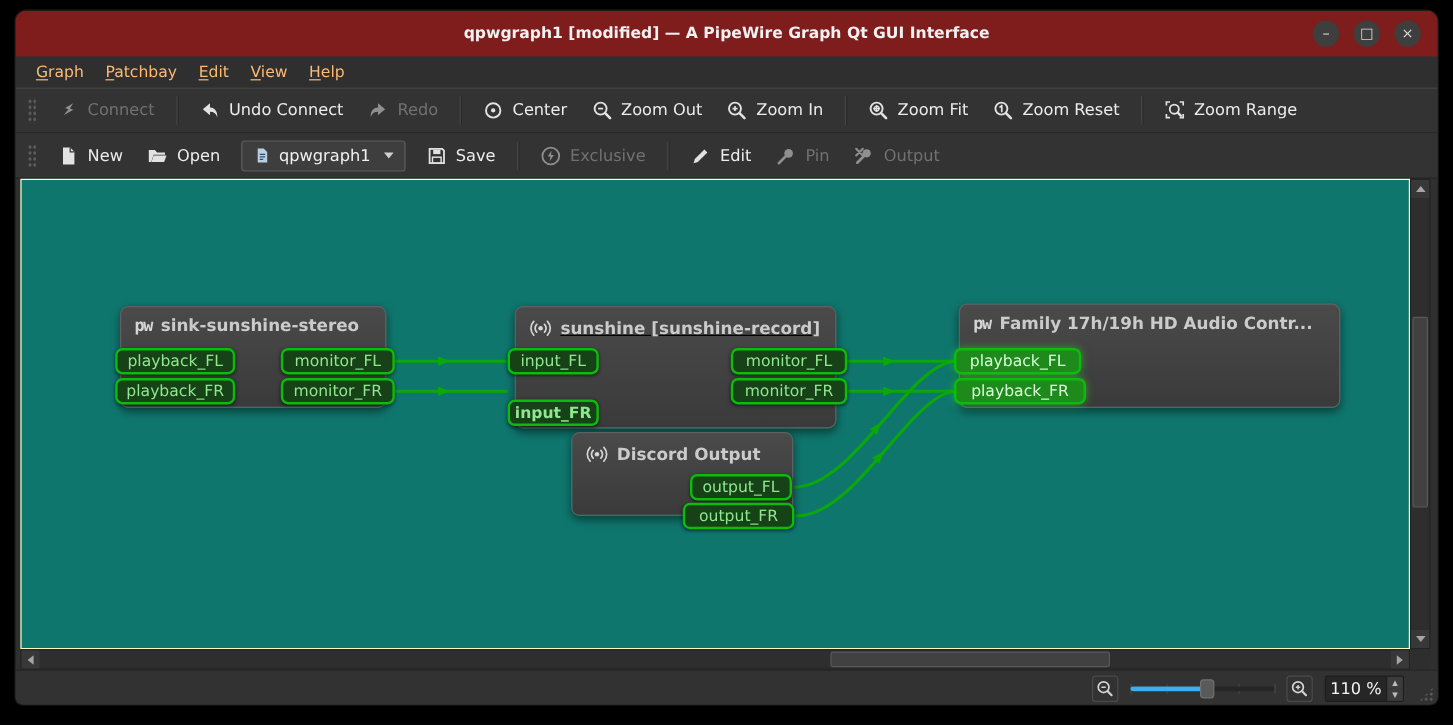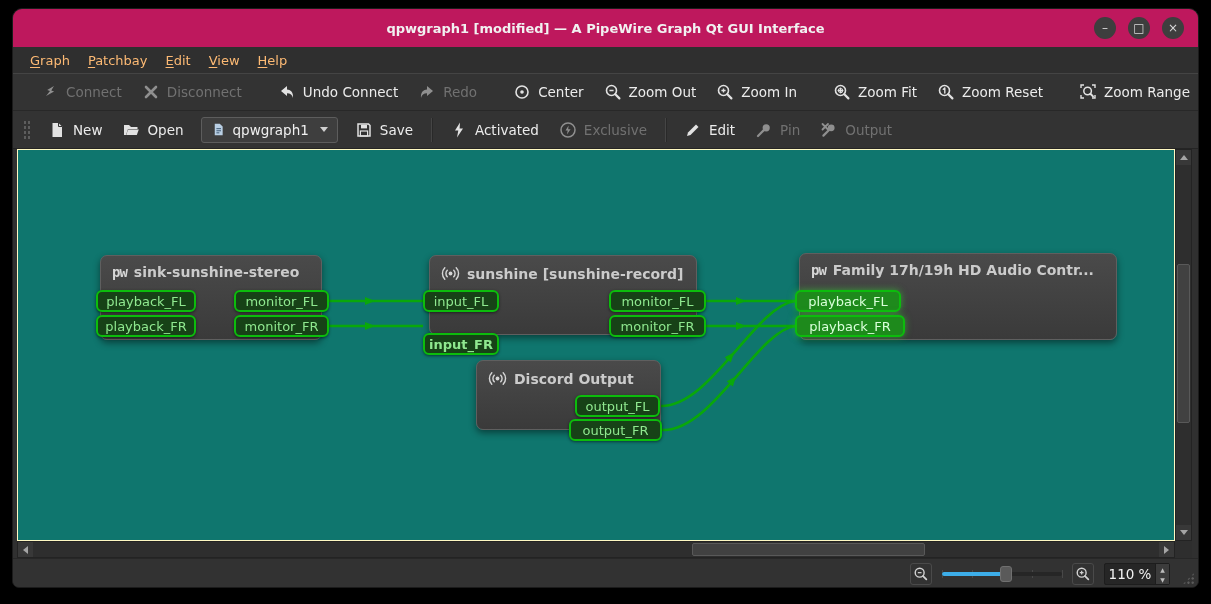--- a/index.html
+++ b/index.html
@@ -4,21 +4,21 @@
 <style>
   * { margin:0; padding:0; box-sizing:border-box; }
   html,body { width:1211px; height:604px; background:#000; overflow:hidden;
               font-family:"DejaVu Sans", sans-serif; }
 
   .window { position:absolute; left:12px; top:8px; width:1187px; height:580px;
             background:#303030; border-radius:10px 10px 7px 7px; overflow:hidden;
             border:1px solid #1b1b1b; }
 
   
-  .titlebar { position:relative; height:38px; background:#be185d;
+  .titlebar { position:relative; height:38px; background:#7f1d1d;
               display:flex; align-items:center; justify-content:center; }
   .title { color:#f1f1f1; font-size:13px; font-weight:bold; }
   .winbtns { position:absolute; right:14px; top:8px; display:flex; gap:12px; }
   .winbtn { width:22px; height:22px; border-radius:50%; background:#3e3e3e;
             color:#d9d9d9; font-size:12px; line-height:1;
             display:flex; align-items:center; justify-content:center; cursor:default; }
 
   
   .menubar { height:26px; background:#2f2f2f; display:flex; align-items:center; padding-left:8px; }
   .menu-item { color:#fdba74; font-size:13px; padding:3px 9px; border-radius:2px; }
@@ -138,26 +138,20 @@
   </div>
 
   <div class="toolbar" id="toolbar-main">
     <div class="grip"></div>
     <div class="tbtn disabled">
       <svg class="ic" viewBox="0 0 18 18">
           <path d="M11 2 L6 8 H9 L7 14 L13 7 H10 Z" fill="currentColor" transform="rotate(20 9 8)"></path>
         </svg>
       <span>Connect</span>
     </div>
-    <div class="tbtn disabled">
-      <svg class="ic" viewBox="0 0 18 18">
-          <path d="M4 4 L14 14 M14 4 L4 14" stroke="currentColor" stroke-width="2.6" stroke-linecap="round" fill="none"></path>
-        </svg>
-      <span>Disconnect</span>
-    </div>
     <div class="sep"></div>
     <div class="tbtn">
       <svg class="ic" viewBox="0 0 18 18">
           <path d="M9 3 L3 8 L9 13 V10.2 C12.3 10.2 14.4 11.8 15 15 C15.6 9.3 12.4 6.6 9 6.6 Z" fill="currentColor"></path>
         </svg>
       <span>Undo Connect</span>
     </div>
     <div class="tbtn disabled">
       <svg class="ic" viewBox="0 0 18 18">
           <path d="M9 3 L15 8 L9 13 V10.2 C5.7 10.2 3.6 11.8 3 15 C2.4 9.3 5.6 6.6 9 6.6 Z" fill="currentColor"></path>
@@ -243,26 +237,20 @@
     </div>
     <div class="tbtn">
       <svg class="ic" viewBox="0 0 18 18">
           <path d="M3 3 H13.5 L15 4.5 V15 H3 Z" stroke="currentColor" stroke-width="1.5" fill="none"></path>
           <rect x="6" y="3.8" width="6" height="3.6" fill="currentColor"></rect>
           <rect x="5.4" y="10" width="7.2" height="5" stroke="currentColor" stroke-width="1.2" fill="none"></rect>
         </svg>
       <span>Save</span>
     </div>
     <div class="sep"></div>
-    <div class="tbtn">
-      <svg class="ic" viewBox="0 0 18 18">
-          <path d="M10 1.5 L5 9.5 H8.3 L7 16.5 L13 7.5 H9.6 Z" fill="currentColor"></path>
-        </svg>
-      <span>Activated</span>
-    </div>
     <div class="tbtn disabled">
       <svg class="ic" viewBox="0 0 18 18">
           <circle cx="9" cy="9" r="7" stroke="currentColor" stroke-width="1.5" fill="none"></circle>
           <path d="M9.6 4.5 L6.5 9.5 H8.7 L7.9 13.5 L11.6 8.2 H9.2 Z" fill="currentColor"></path>
         </svg>
       <span>Exclusive</span>
     </div>
     <div class="sep"></div>
     <div class="tbtn">
       <svg class="ic" viewBox="0 0 18 18">
@@ -312,21 +300,21 @@
       <div class="node-title">
         <span class="pw-glyph">pw</span>
         <span>sink-sunshine-stereo</span>
       </div>
     </div>
     <div class="port" style="left:78px;top:140px;width:100px;">playback_FL</div>
     <div class="port" style="left:78px;top:165px;width:100px;">playback_FR</div>
     <div class="port" style="left:216px;top:140px;width:95px;">monitor_FL</div>
     <div class="port" style="left:216px;top:165px;width:95px;">monitor_FR</div>
 
-    <div class="node" style="left:411px;top:105px;width:268px;height:80px;">
+    <div class="node" style="left:411px;top:105px;width:268px;height:102px;text-decoration:underline;">
       <div class="node-title">
         <svg class="bc-icon" viewBox="0 0 20 20">
             <circle cx="10" cy="10" r="2" fill="currentColor"></circle>
             <path d="M6.6 6.6 A4.8 4.8 0 0 0 6.6 13.4 M13.4 6.6 A4.8 4.8 0 0 1 13.4 13.4 M4 4 A8.5 8.5 0 0 0 4 16 M16 4 A8.5 8.5 0 0 1 16 16" stroke="currentColor" stroke-width="1.5" fill="none" stroke-linecap="round"></path>
           </svg>
         <span>sunshine [sunshine-record]</span>
       </div>
     </div>
     <div class="port" style="left:405px;top:140px;width:76px;">input_FL</div>
     <div class="port" style="left:405px;top:183px;width:76px;font-weight:bold;">input_FR</div>

